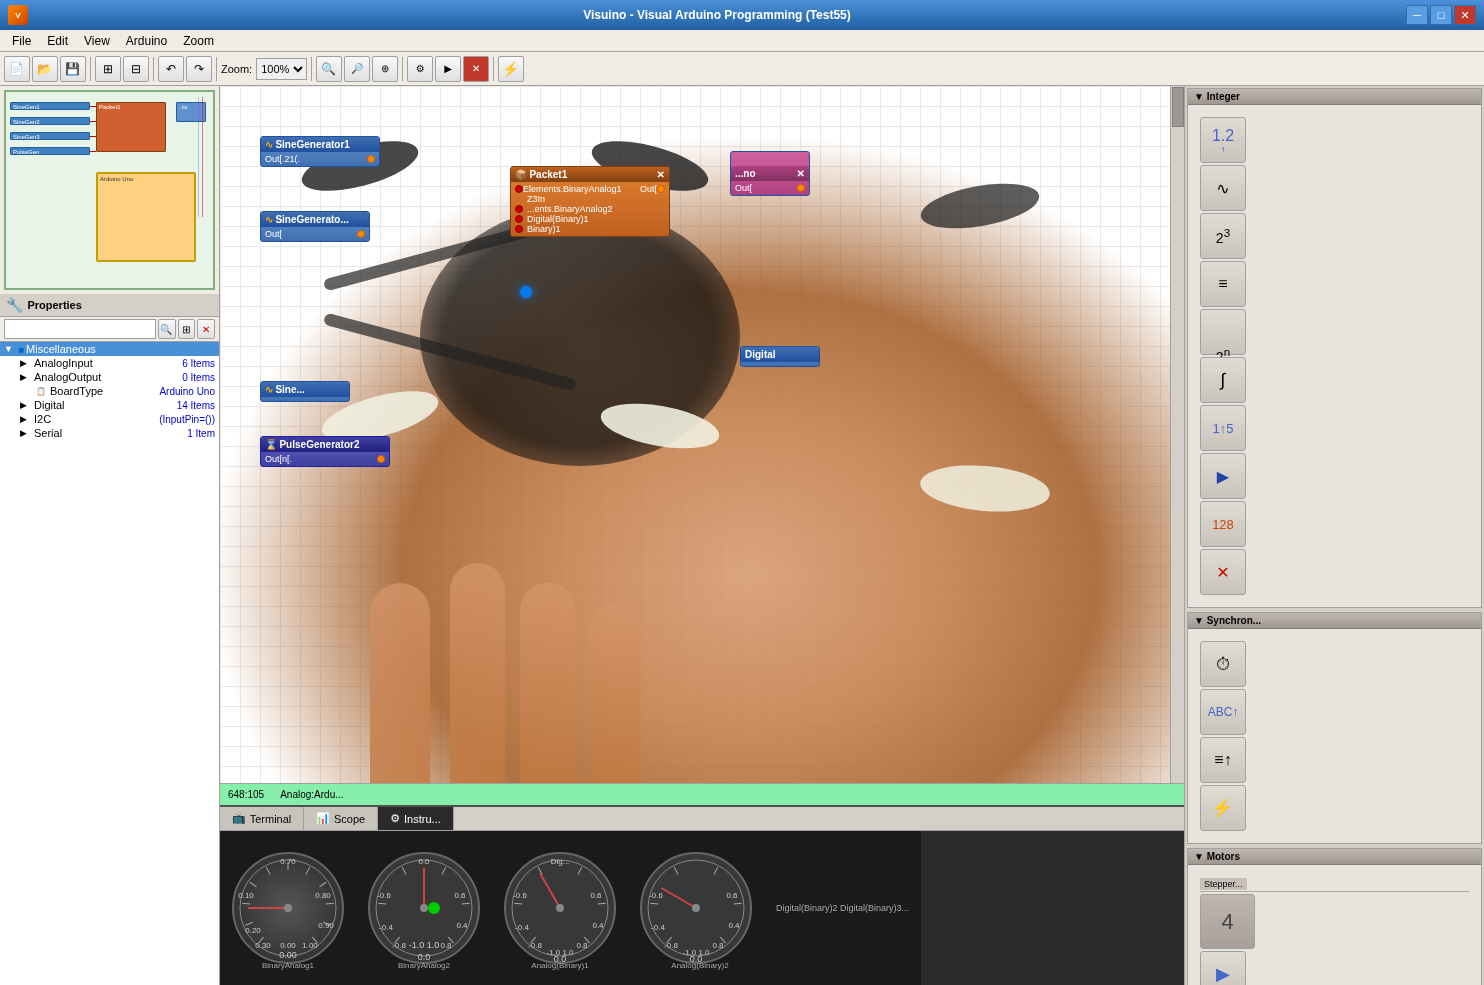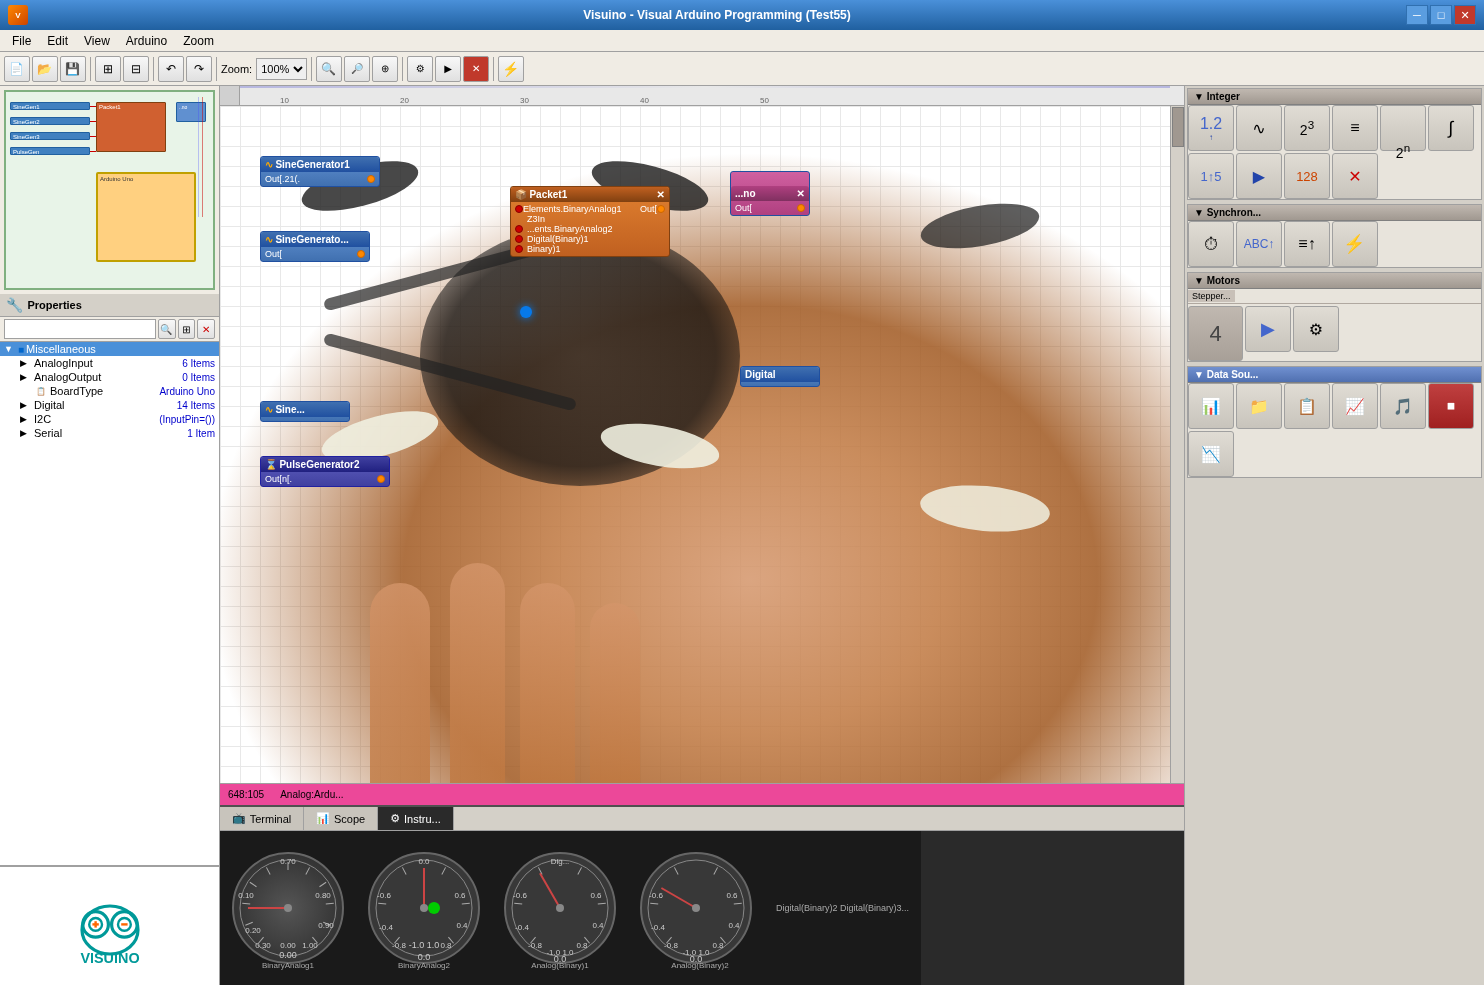--- a/index.html
+++ b/index.html
@@ -253,40 +253,41 @@
       padding: 2px 6px;
       font-size: 10px;
       font-weight: bold;
       cursor: pointer;
       border-bottom: 1px solid #808080;
     }
     .section-content {
       display: flex;
       flex-wrap: wrap;
       gap: 2px;
-      padding: 0;
+      padding: 12px;
+      flex-direction: column;
     }
     .comp-icon {
       width: 46px; height: 46px;
       background: linear-gradient(to bottom, #e0dcd4, #c8c4bc);
       border: 1px solid #a0a0a0;
       border-radius: 3px;
       display: flex;
       align-items: center;
       justify-content: center;
       cursor: pointer;
       font-size: 8px;
       text-align: center;
       flex-direction: column;
     }
 
     
     #statusbar {
       height: 22px;
-      background: #ec4899;
+      background: #86efac;
       border-top: 1px solid #a0a0a0;
       display: flex;
       align-items: center;
       padding: 0 8px;
       font-size: 10px;
       gap: 16px;
     }
 
     
     #scope-panel {
@@ -511,52 +512,24 @@
         </div>
         <div class="tree-node">
           <span class="tree-indent"></span>
           <span class="tree-icon">▶</span>
           <span class="tree-label">Serial</span>
           <span class="tree-value">1 Item</span>
         </div>
       </div>
     </div>
 
-    <div id="logo-area">
-      <svg id="visuino-logo" viewBox="0 0 200 100">
-
-        <ellipse cx="100" cy="55" rx="35" ry="30" fill="none" stroke="#009999" stroke-width="4"></ellipse>
-
-        <circle cx="82" cy="48" r="16" fill="none" stroke="#009999" stroke-width="4"></circle>
-        <circle cx="82" cy="48" r="8" fill="none" stroke="#009999" stroke-width="3"></circle>
-
-        <circle cx="118" cy="48" r="16" fill="none" stroke="#009999" stroke-width="4"></circle>
-        <circle cx="118" cy="48" r="8" fill="none" stroke="#009999" stroke-width="3"></circle>
-
-        <line x1="82" y1="44" x2="82" y2="52" stroke="#ff6600" stroke-width="3"></line>
-        <line x1="78" y1="48" x2="86" y2="48" stroke="#ff6600" stroke-width="3"></line>
-
-        <line x1="114" y1="48" x2="122" y2="48" stroke="#ff6600" stroke-width="3"></line>
-
-        <text x="100" y="96" text-anchor="middle" fill="#009999" font-size="18" font-weight="bold" font-family="Arial">VISUINO</text>
-      </svg>
-    </div>
   </div>
 
   <div id="canvas-area">
 
-    <div id="ruler-top">
-      <div style="position:absolute;left:0;top:0;width:20px;height:100%;background:#d0d0d0;border-right:1px solid #a0a0a0;"></div>
-      <div class="ruler-mark" style="left:60px;">10</div>
-      <div class="ruler-mark" style="left:180px;">20</div>
-      <div class="ruler-mark" style="left:300px;">30</div>
-      <div class="ruler-mark" style="left:420px;">40</div>
-      <div class="ruler-mark" style="left:540px;">50</div>
-      <div style="position:absolute;left:20px;top:0;right:14px;height:2px;background:linear-gradient(to right,#4444cc,transparent 50%,#4444cc);opacity:0.3;"></div>
-    </div>
 
     <div id="canvas-container">
       <div id="canvas-bg"></div>
 
       <div id="drone-overlay">
 
         <div style="position:absolute;top:0;left:0;right:0;bottom:0;background:radial-gradient(ellipse 80% 90% at 55% 70%, #d4956a 0%,#c07840 25%,#a05820 45%,transparent 70%);opacity:0.85;"></div>
 
         <div style="position:absolute;top:120px;left:200px;width:320px;height:260px;background:radial-gradient(ellipse at center, #222 0%, #111 60%, transparent 100%);opacity:0.75;border-radius:50%;"></div>
 

